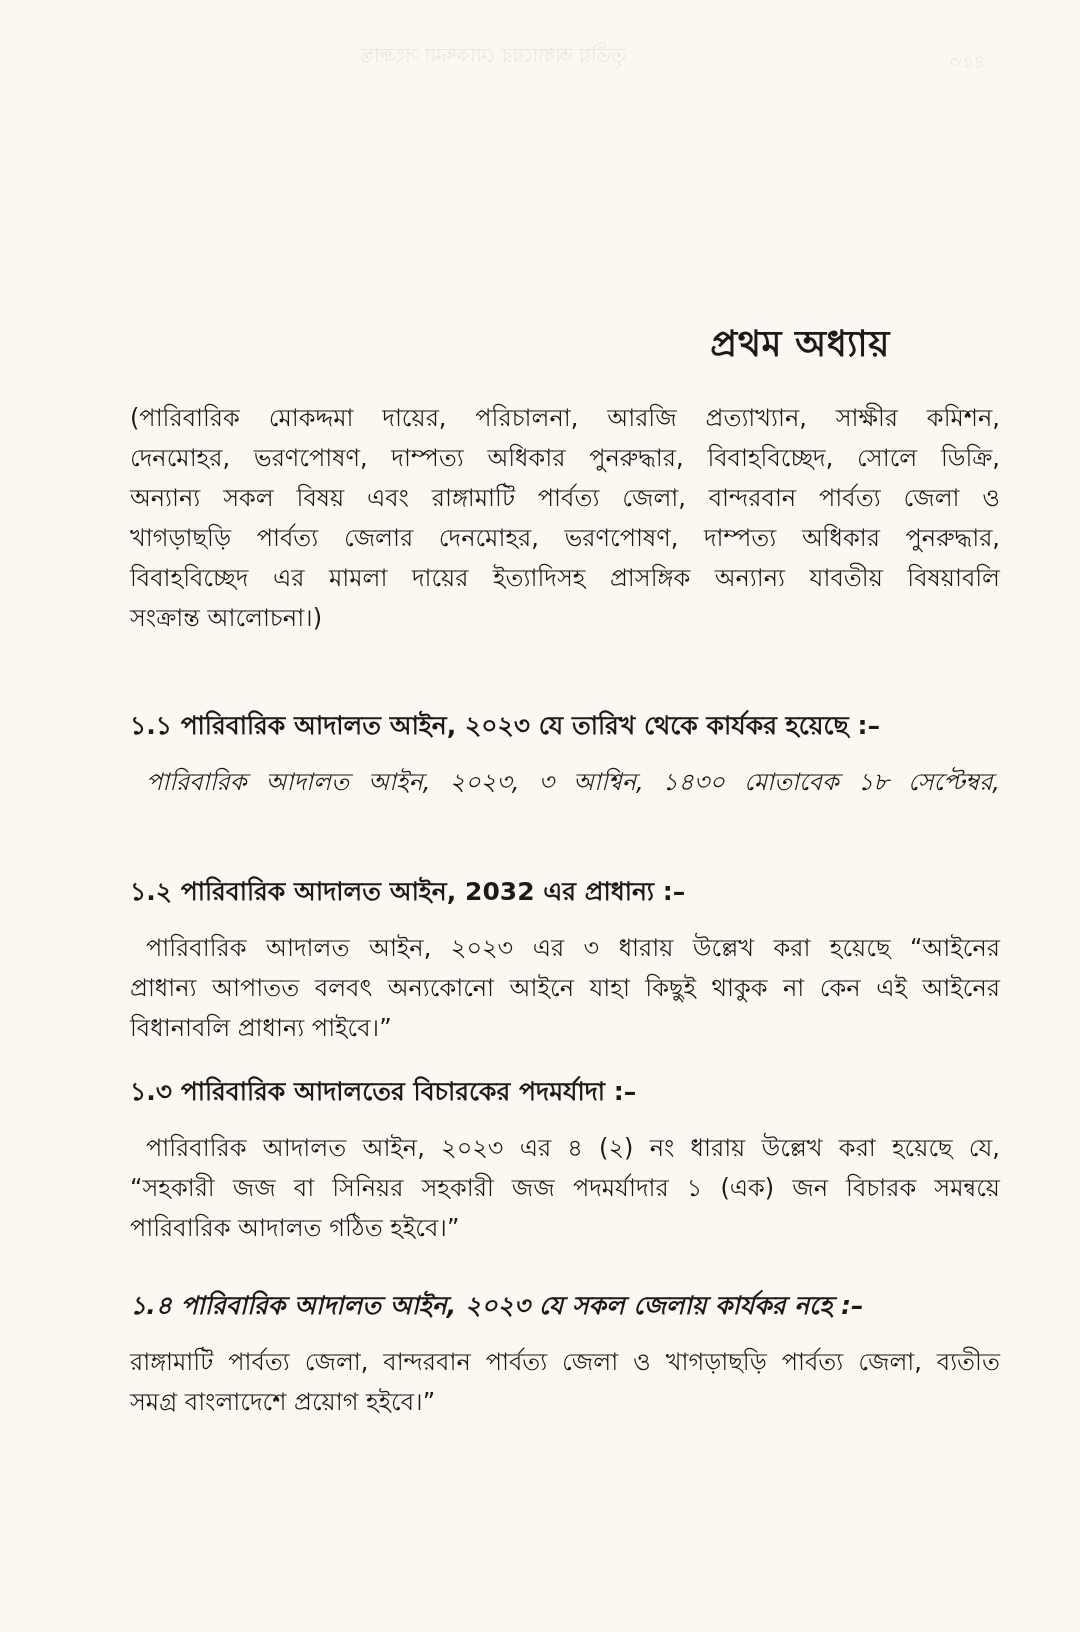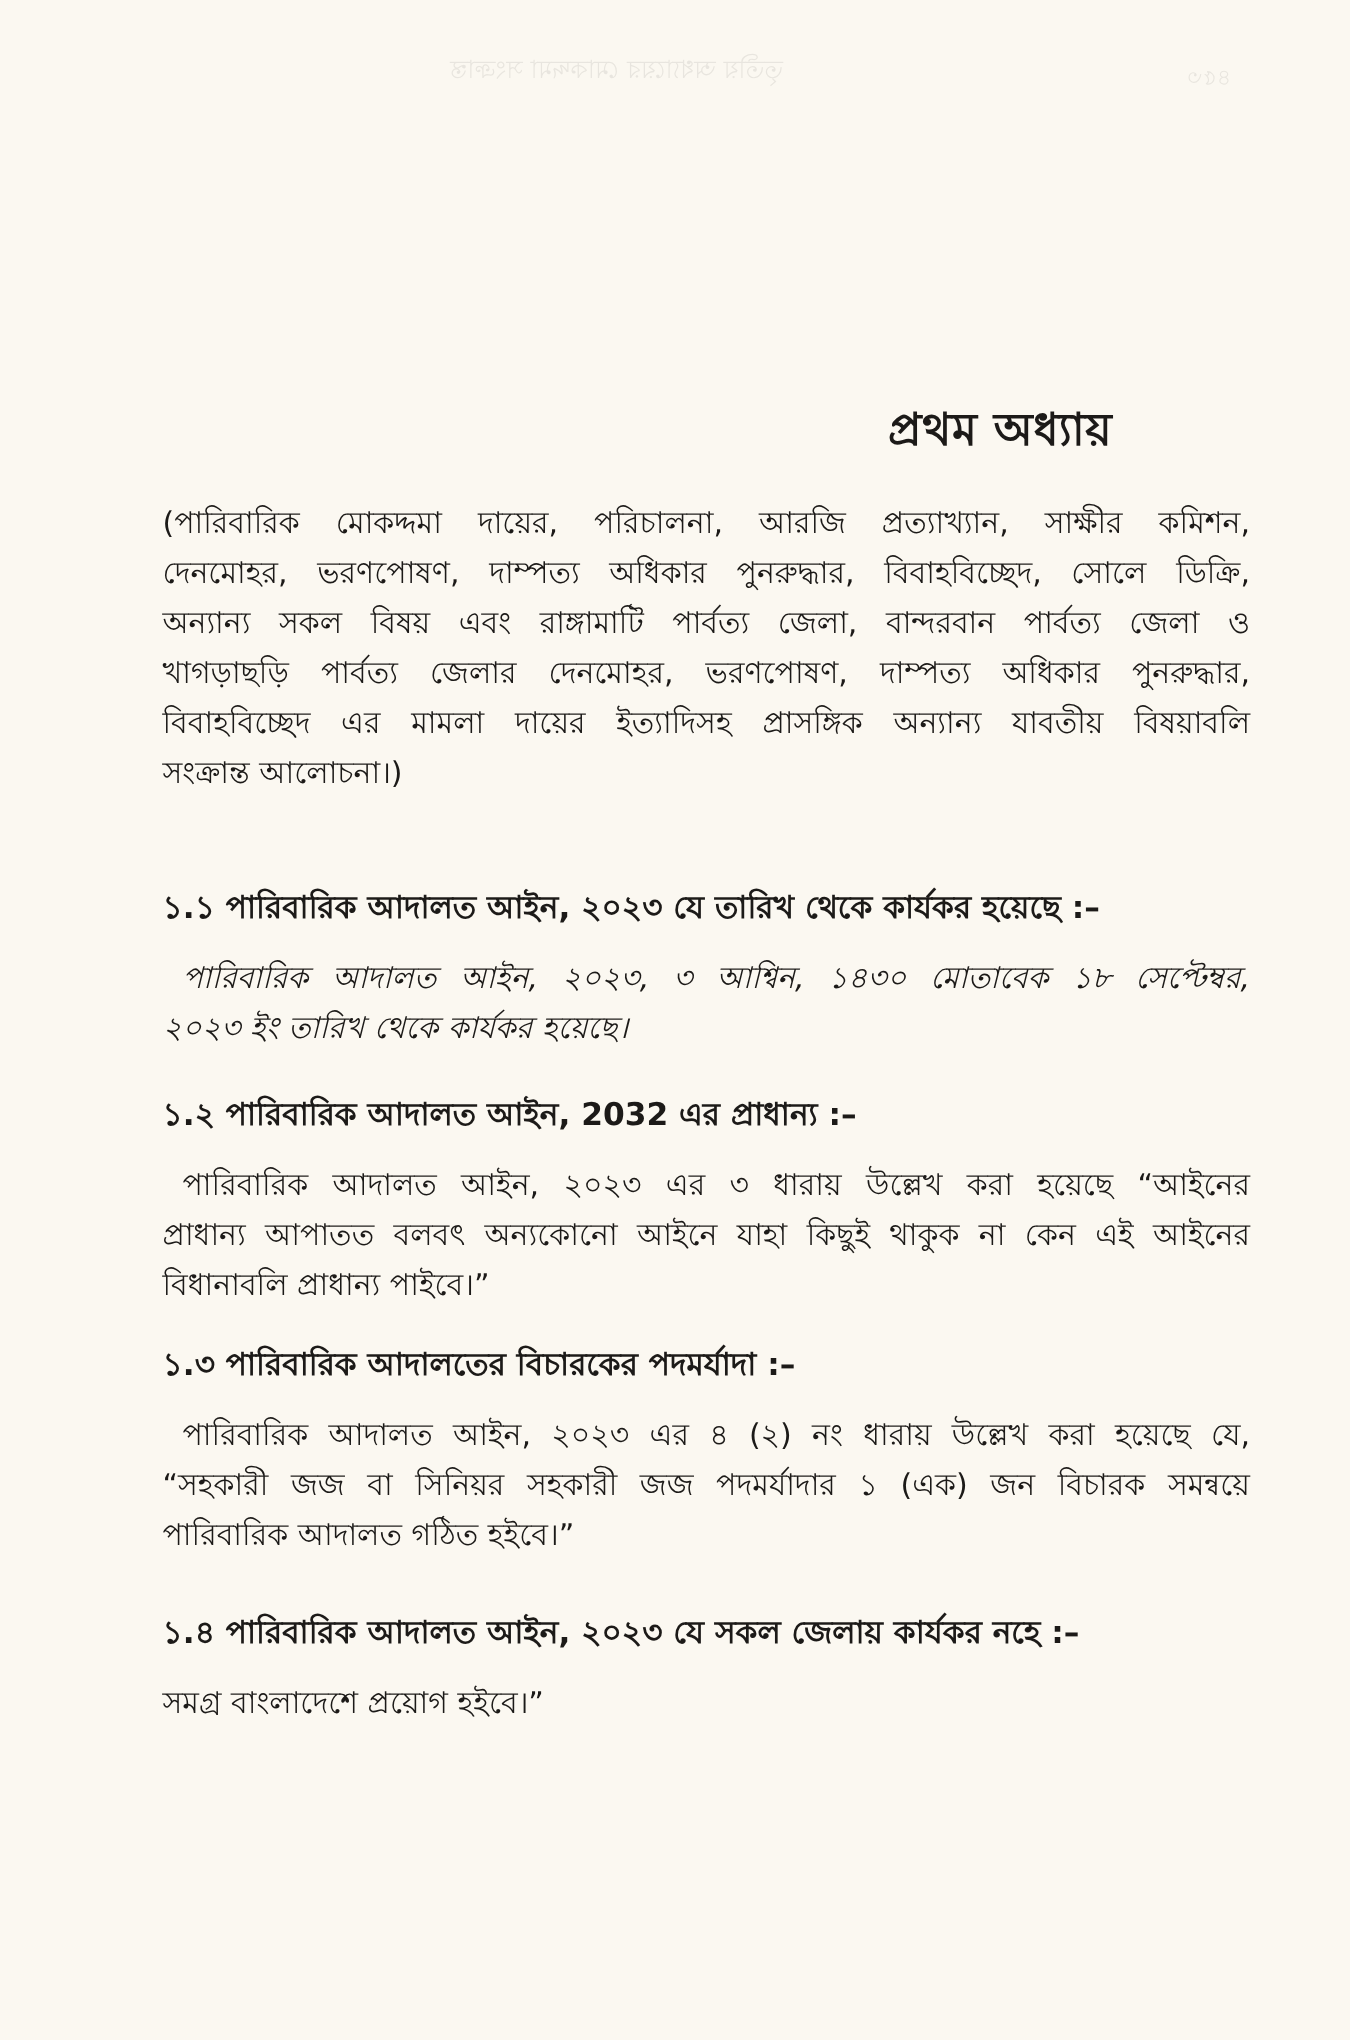--- a/index.html
+++ b/index.html
@@ -85,21 +85,21 @@
     }
     .para .line.last {
       text-align-last: left;
     }
     .h11 { top: 706px; }
     .p11 { top: 762px; font-style: italic; }
     .h12 { top: 872px; }
     .p12 { top: 928px; }
     .h13 { top: 1072px; }
     .p13 { top: 1128px; }
-    .h14 { top: 1286px; }
+    .h14 { top: 1286px; font-style: italic; }
     .p14 { top: 1342px; }
   </style>
 </head>
 <body>
 
 <div class="bleed header">তৃতীয় অধ্যায়ের মোকদ্দমা সংক্রান্ত</div>
 <div class="bleed pagenum">৪৫৩</div>
 
 <div class="page">
 
@@ -110,35 +110,35 @@
     <span class="line">দেনমোহর, ভরণপোষণ, দাম্পত্য অধিকার পুনরুদ্ধার, বিবাহবিচ্ছেদ, সোলে ডিক্রি,</span>
     <span class="line">অন্যান্য সকল বিষয় এবং রাঙ্গামাটি পার্বত্য জেলা, বান্দরবান পার্বত্য জেলা ও</span>
     <span class="line">খাগড়াছড়ি পার্বত্য জেলার দেনমোহর, ভরণপোষণ, দাম্পত্য অধিকার পুনরুদ্ধার,</span>
     <span class="line">বিবাহবিচ্ছেদ এর মামলা দায়ের ইত্যাদিসহ প্রাসঙ্গিক অন্যান্য যাবতীয় বিষয়াবলি</span>
     <span class="line last">সংক্রান্ত আলোচনা।)</span>
   </div>
 
   <div class="section-heading h11">১.১  পারিবারিক আদালত আইন, ২০২৩ যে তারিখ থেকে কার্যকর হয়েছে :–</div>
   <div class="para p11">
     <span class="line indent">পারিবারিক আদালত আইন, ২০২৩, ৩ আশ্বিন, ১৪৩০ মোতাবেক ১৮ সেপ্টেম্বর,</span>
-    <span class="line last">২০২৩ ইং তারিখ থেকে কার্যকর হয়েছে।</span>
   </div>
 
   <div class="section-heading h12">১.২ পারিবারিক আদালত আইন, 2032 এর প্রাধান্য :–</div>
   <div class="para p12">
     <span class="line indent">পারিবারিক আদালত আইন, ২০২৩ এর ৩ ধারায় উল্লেখ করা হয়েছে “আইনের</span>
     <span class="line">প্রাধান্য আপাতত বলবৎ অন্যকোনো আইনে যাহা কিছুই থাকুক না কেন এই আইনের</span>
     <span class="line last">বিধানাবলি প্রাধান্য পাইবে।”</span>
   </div>
 
   <div class="section-heading h13">১.৩ পারিবারিক আদালতের বিচারকের পদমর্যাদা :–</div>
   <div class="para p13">
     <span class="line indent">পারিবারিক আদালত আইন, ২০২৩ এর ৪ (২) নং ধারায় উল্লেখ করা হয়েছে যে,</span>
     <span class="line">“সহকারী জজ বা সিনিয়র সহকারী জজ পদমর্যাদার ১ (এক) জন বিচারক সমন্বয়ে</span>
     <span class="line last">পারিবারিক আদালত গঠিত হইবে।”</span>
   </div>
 
   <div class="section-heading h14">১.৪ পারিবারিক  আদালত আইন, ২০২৩ যে সকল জেলায় কার্যকর নহে :–</div>
   <div class="para p14">
+    <span class="line">রাঙ্গামাটি পার্বত্য জেলা, বান্দরবান পার্বত্য জেলা ও খাগড়াছড়ি পার্বত্য জেলা, ব্যতীত</span>
     <span class="line last">সমগ্র বাংলাদেশে প্রয়োগ হইবে।”</span>
   </div>
 
 </div>
 
 </body></html>

